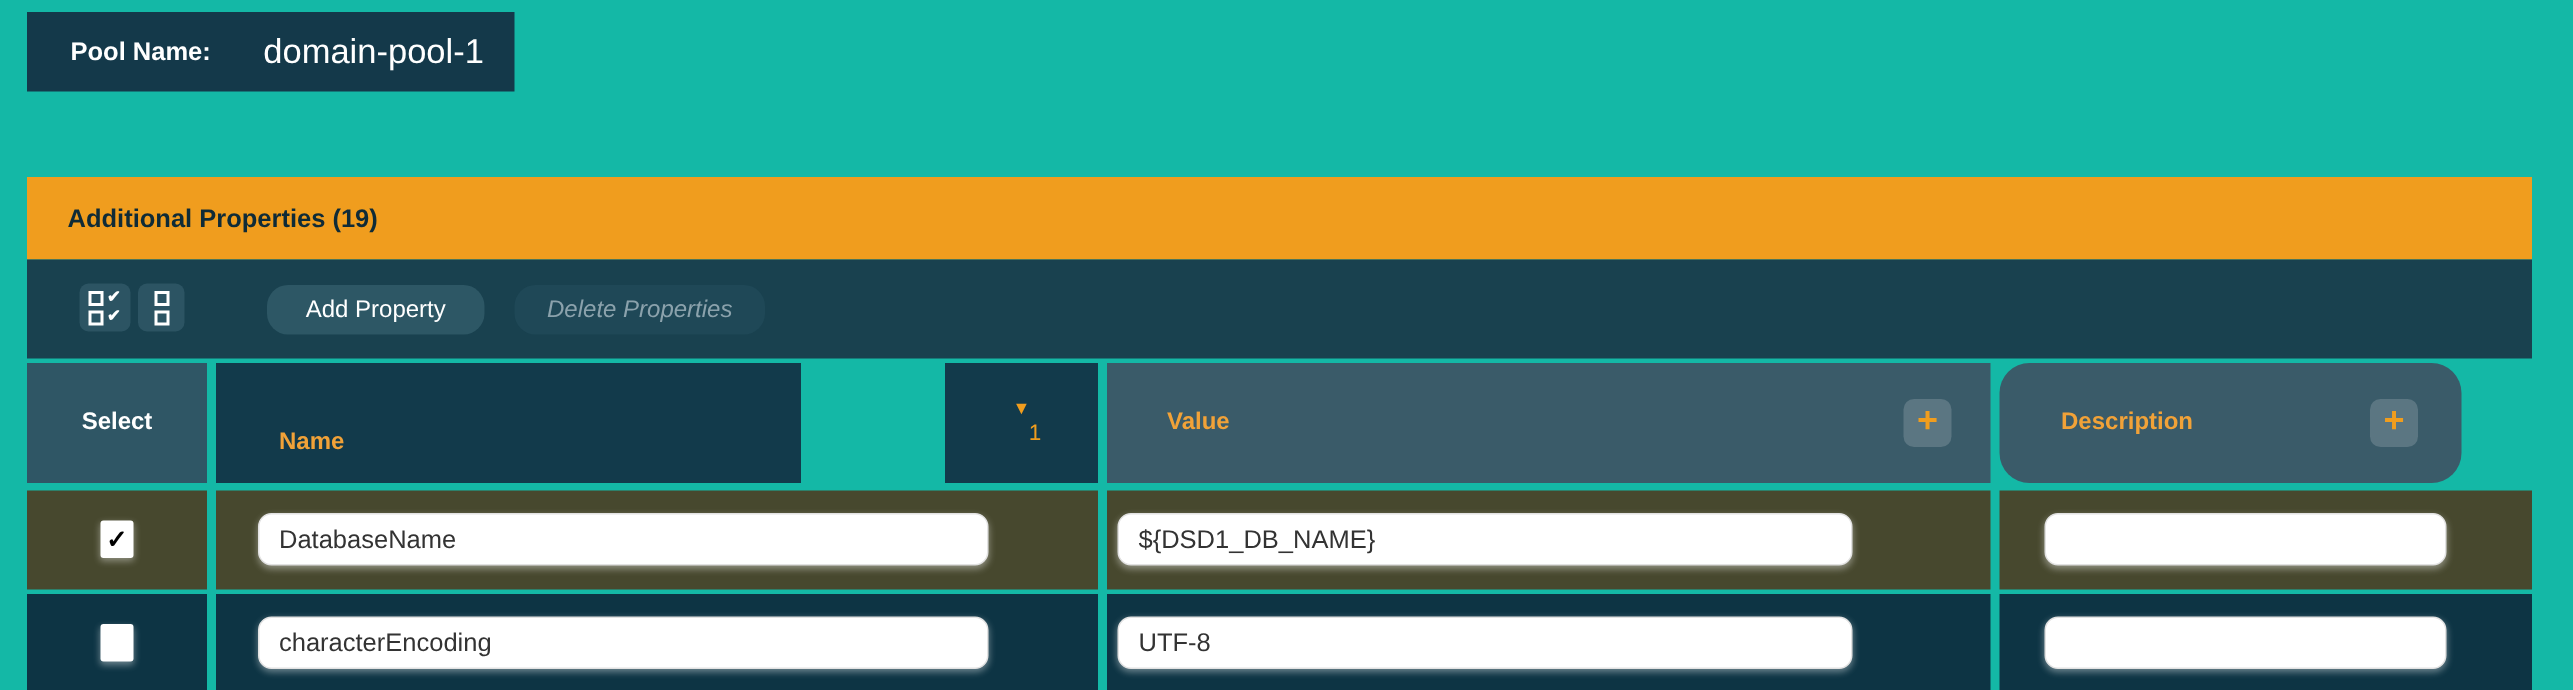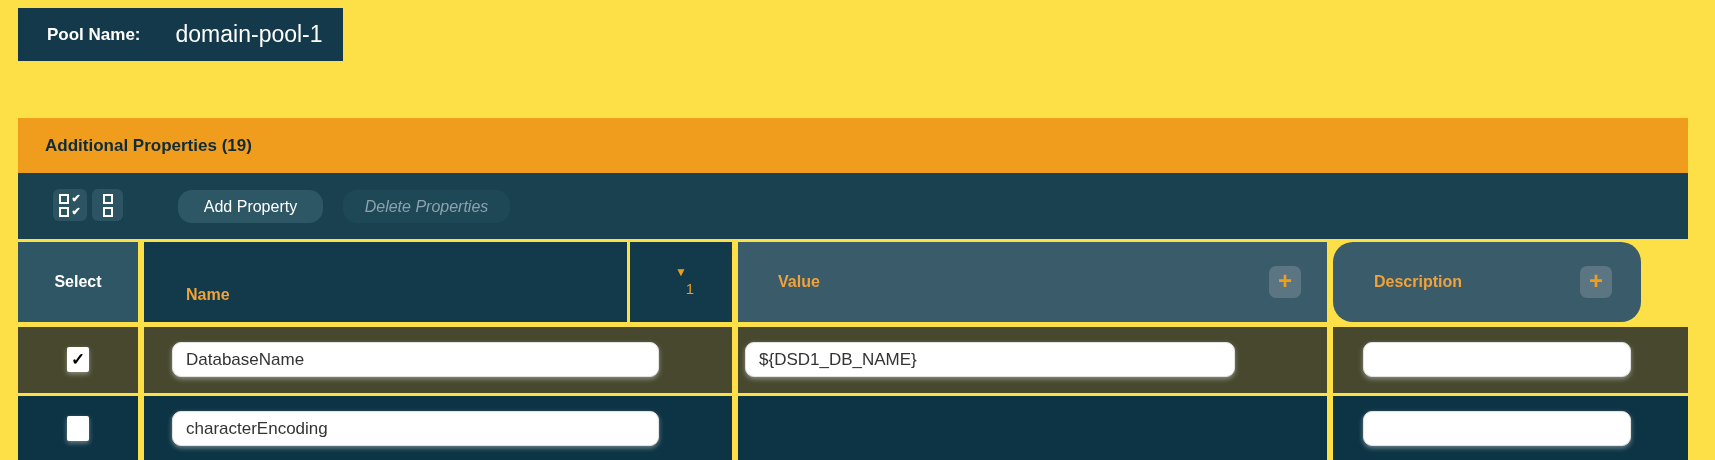--- a/index.html
+++ b/index.html
@@ -1,16 +1,16 @@
 <!DOCTYPE html>
 <html><head>
 <meta charset="utf-8">
 <style>
   html,body{margin:0;padding:0;background:#072C3B;}
-  .page{position:relative;width:1715px;height:460px;background:#fde047;
+  .page{position:relative;width:1715px;height:460px;background:#14b8a6;
         font-family:"Liberation Sans",sans-serif;overflow:hidden;}
 
   
   .pool-box{position:absolute;left:18px;top:8px;width:325px;height:53px;
             background:#14394A;display:flex;align-items:center;}
   .pool-label{color:#ffffff;font-weight:bold;font-size:17px;margin-left:29px;}
   .pool-value{color:#ffffff;font-size:23px;margin-left:35px;}
 
   
   .panel-header{position:absolute;left:18px;top:118px;width:1670px;height:55px;
@@ -30,21 +30,21 @@
   .btn{position:absolute;top:17px;height:33px;border-radius:14px;display:flex;
        align-items:center;justify-content:center;font-size:16px;cursor:pointer;}
   .btn-add{left:160px;width:145px;background:#2D5765;color:#ffffff;}
   .btn-del{left:325px;width:167px;background:#1F4857;color:#8BA2AC;font-style:italic;}
 
   
   .thead{position:absolute;left:18px;top:242px;width:1670px;height:80px;}
   .hcell{position:absolute;top:0;height:80px;display:flex;align-items:center;}
   .h-select{left:0;width:120px;background:#2F5665;justify-content:center;}
   .h-select-label{color:#ffffff;font-weight:bold;font-size:16px;}
-  .h-name{left:126px;width:483px;background:#123A4B;}
+  .h-name{left:126px;width:390px;background:#123A4B;}
   .h-sort{left:612px;width:102px;background:#123A4B;flex-direction:column;justify-content:center;}
   .h-value{left:720px;width:589px;background:#3A5B69;}
   .h-desc{left:1315px;width:308px;background:#3A5B69;border-radius:20px;}
   .hlabel{color:#F1A238;font-weight:bold;font-size:16px;}
   .h-name .hlabel{margin-left:42px;position:relative;top:13px;}
   .h-value .hlabel{margin-left:40px;}
   .h-desc .hlabel{margin-left:41px;}
   .sort-tri{color:#F09D1E;font-size:12px;line-height:10px;}
   .sort-num{color:#F09D1E;font-size:15px;margin-left:18px;margin-top:3px;}
   .plus-btn{position:absolute;top:24px;width:32px;height:32px;border-radius:7px;
@@ -156,16 +156,17 @@
 
   <div class="trow r2 row-norm">
     <div class="cell c-select"></div>
     <div class="cell c-name"></div>
     <div class="cell c-value"></div>
     <div class="cell c-desc"></div>
     <div class="checkbox">
       <span></span>
     </div>
     <input class="tinput in-name" type="text" value="characterEncoding" style="">
+    <input class="tinput in-value" type="text" value="UTF-8" style="">
     <input class="tinput in-desc" type="text" value="" style="">
   </div>
 
 </div>
 
 </body></html>

